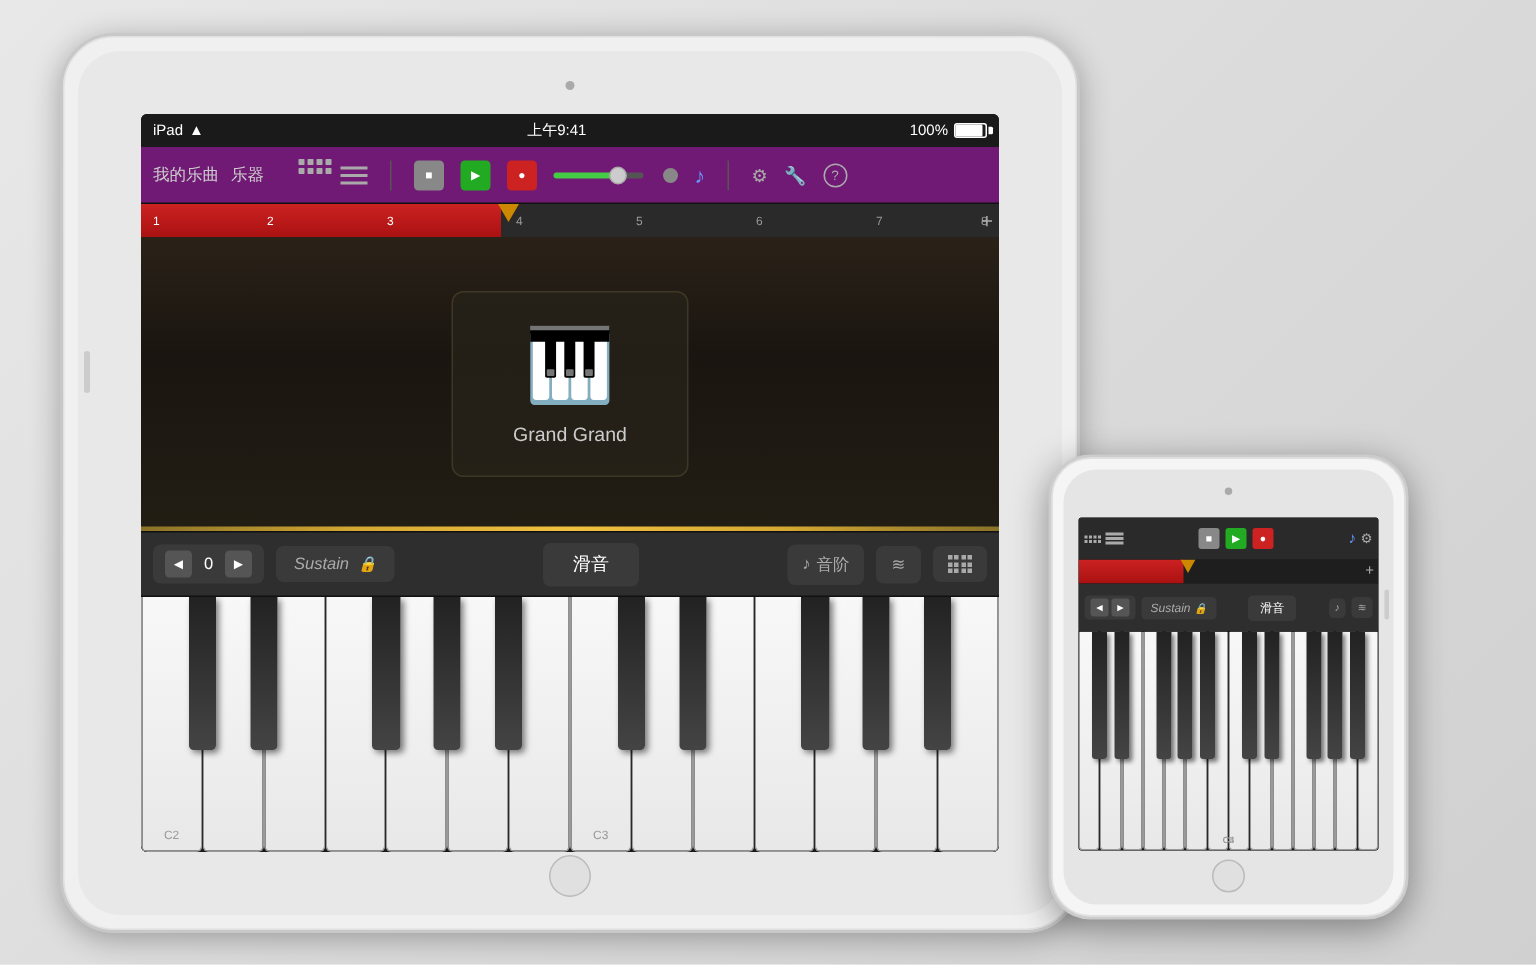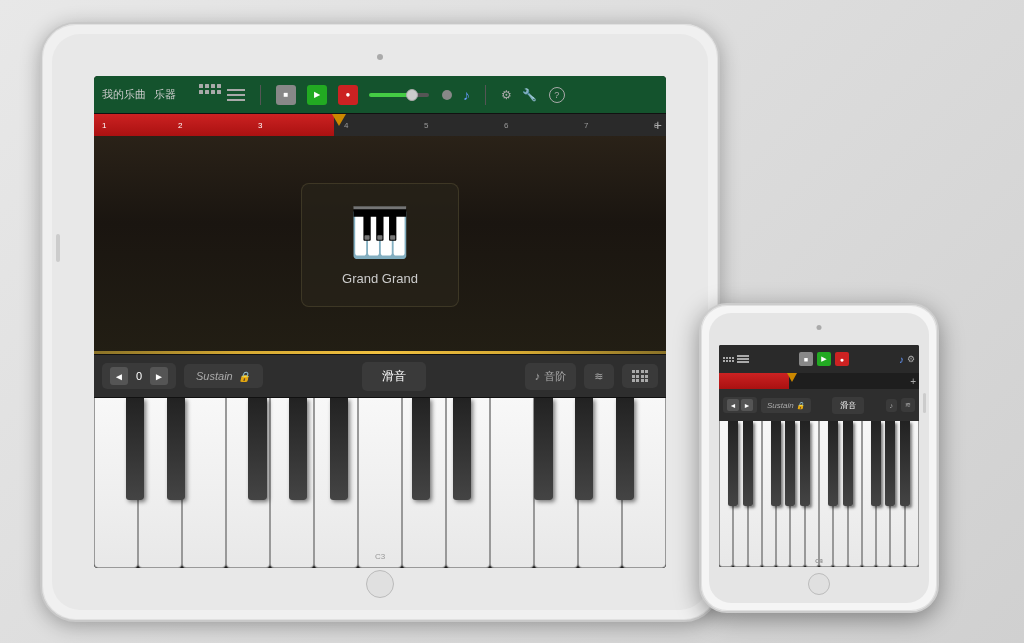--- a/index.html
+++ b/index.html
@@ -127,21 +127,21 @@
     .battery-fill {
       height: 100%;
       background: #fff;
       border-radius: 1px;
       width: 90%;
     }
 
     
     .toolbar {
       height: 38px;
-      background: #14532d;
+      background: #701a75;
       display: flex;
       align-items: center;
       padding: 0 8px;
       gap: 11px;
       flex-shrink: 0;
       border-bottom: 1px solid #111;
     }
     .toolbar-nav {
       display: flex;
       align-items: center;
@@ -641,20 +641,35 @@
   </style>
 </head>
 <body>
 
 <div class="ipad">
   <div class="ipad-inner">
     <div class="ipad-camera"></div>
     <div class="ipad-side-button"></div>
     <div class="ipad-screen">
 
+      <div class="status-bar">
+        <div class="status-bar-left">
+          <span>iPad</span>
+          <span class="wifi-icon">▲</span>
+        </div>
+        <div class="status-bar-center">
+          <span>上午9:41</span>
+        </div>
+        <div class="status-bar-right">
+          <span>100%</span>
+          <div class="battery-bar">
+            <div class="battery-fill"></div>
+          </div>
+        </div>
+      </div>
 
       <div class="toolbar">
         <div class="toolbar-nav">
           <span>我的乐曲</span>
           <span>乐器</span>
         </div>
         <div style="margin-left:12px; display:flex; align-items:center; gap:6px;">
           <div class="btn-grid">
             <div></div>
               <div></div>
@@ -755,20 +770,23 @@
               <div></div>
               <div></div>
               <div></div>
           </div>
         </div>
       </div>
 
       <div class="keyboard">
         <div class="white-keys">
 
+          <div class="white-key">
+              <span class="key-label">C2</span>
+            </div>
           <div class="white-key"></div>
           <div class="white-key"></div>
           <div class="white-key"></div>
           <div class="white-key"></div>
           <div class="white-key"></div>
           <div class="white-key"></div>
           <div class="white-key">
               <span class="key-label">C3</span>
             </div>
           <div class="white-key"></div>

